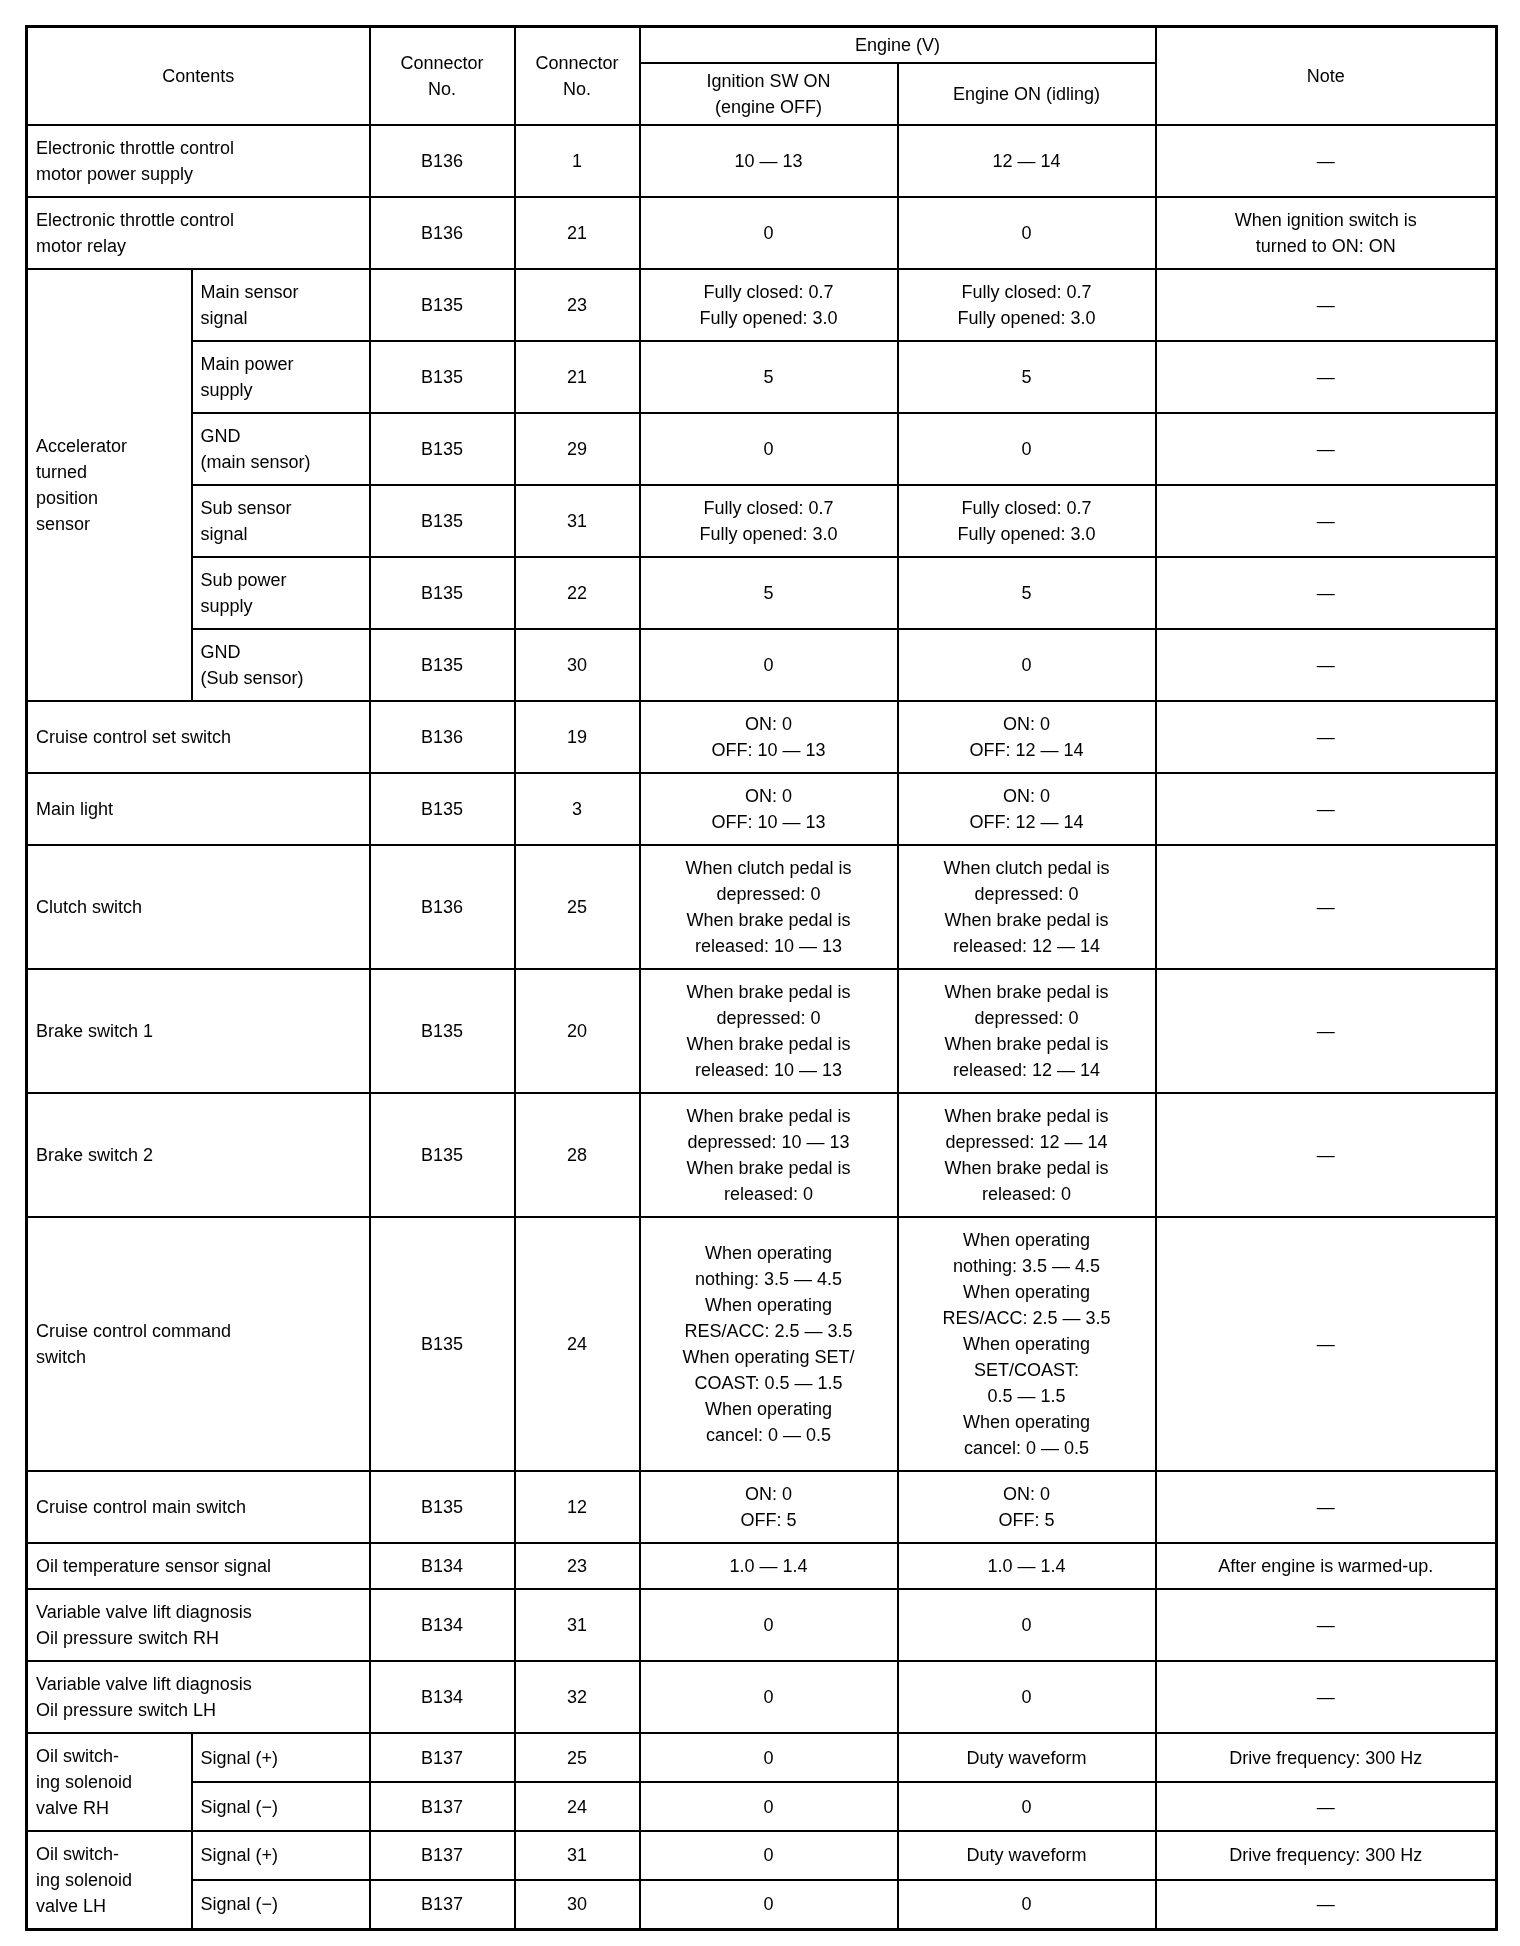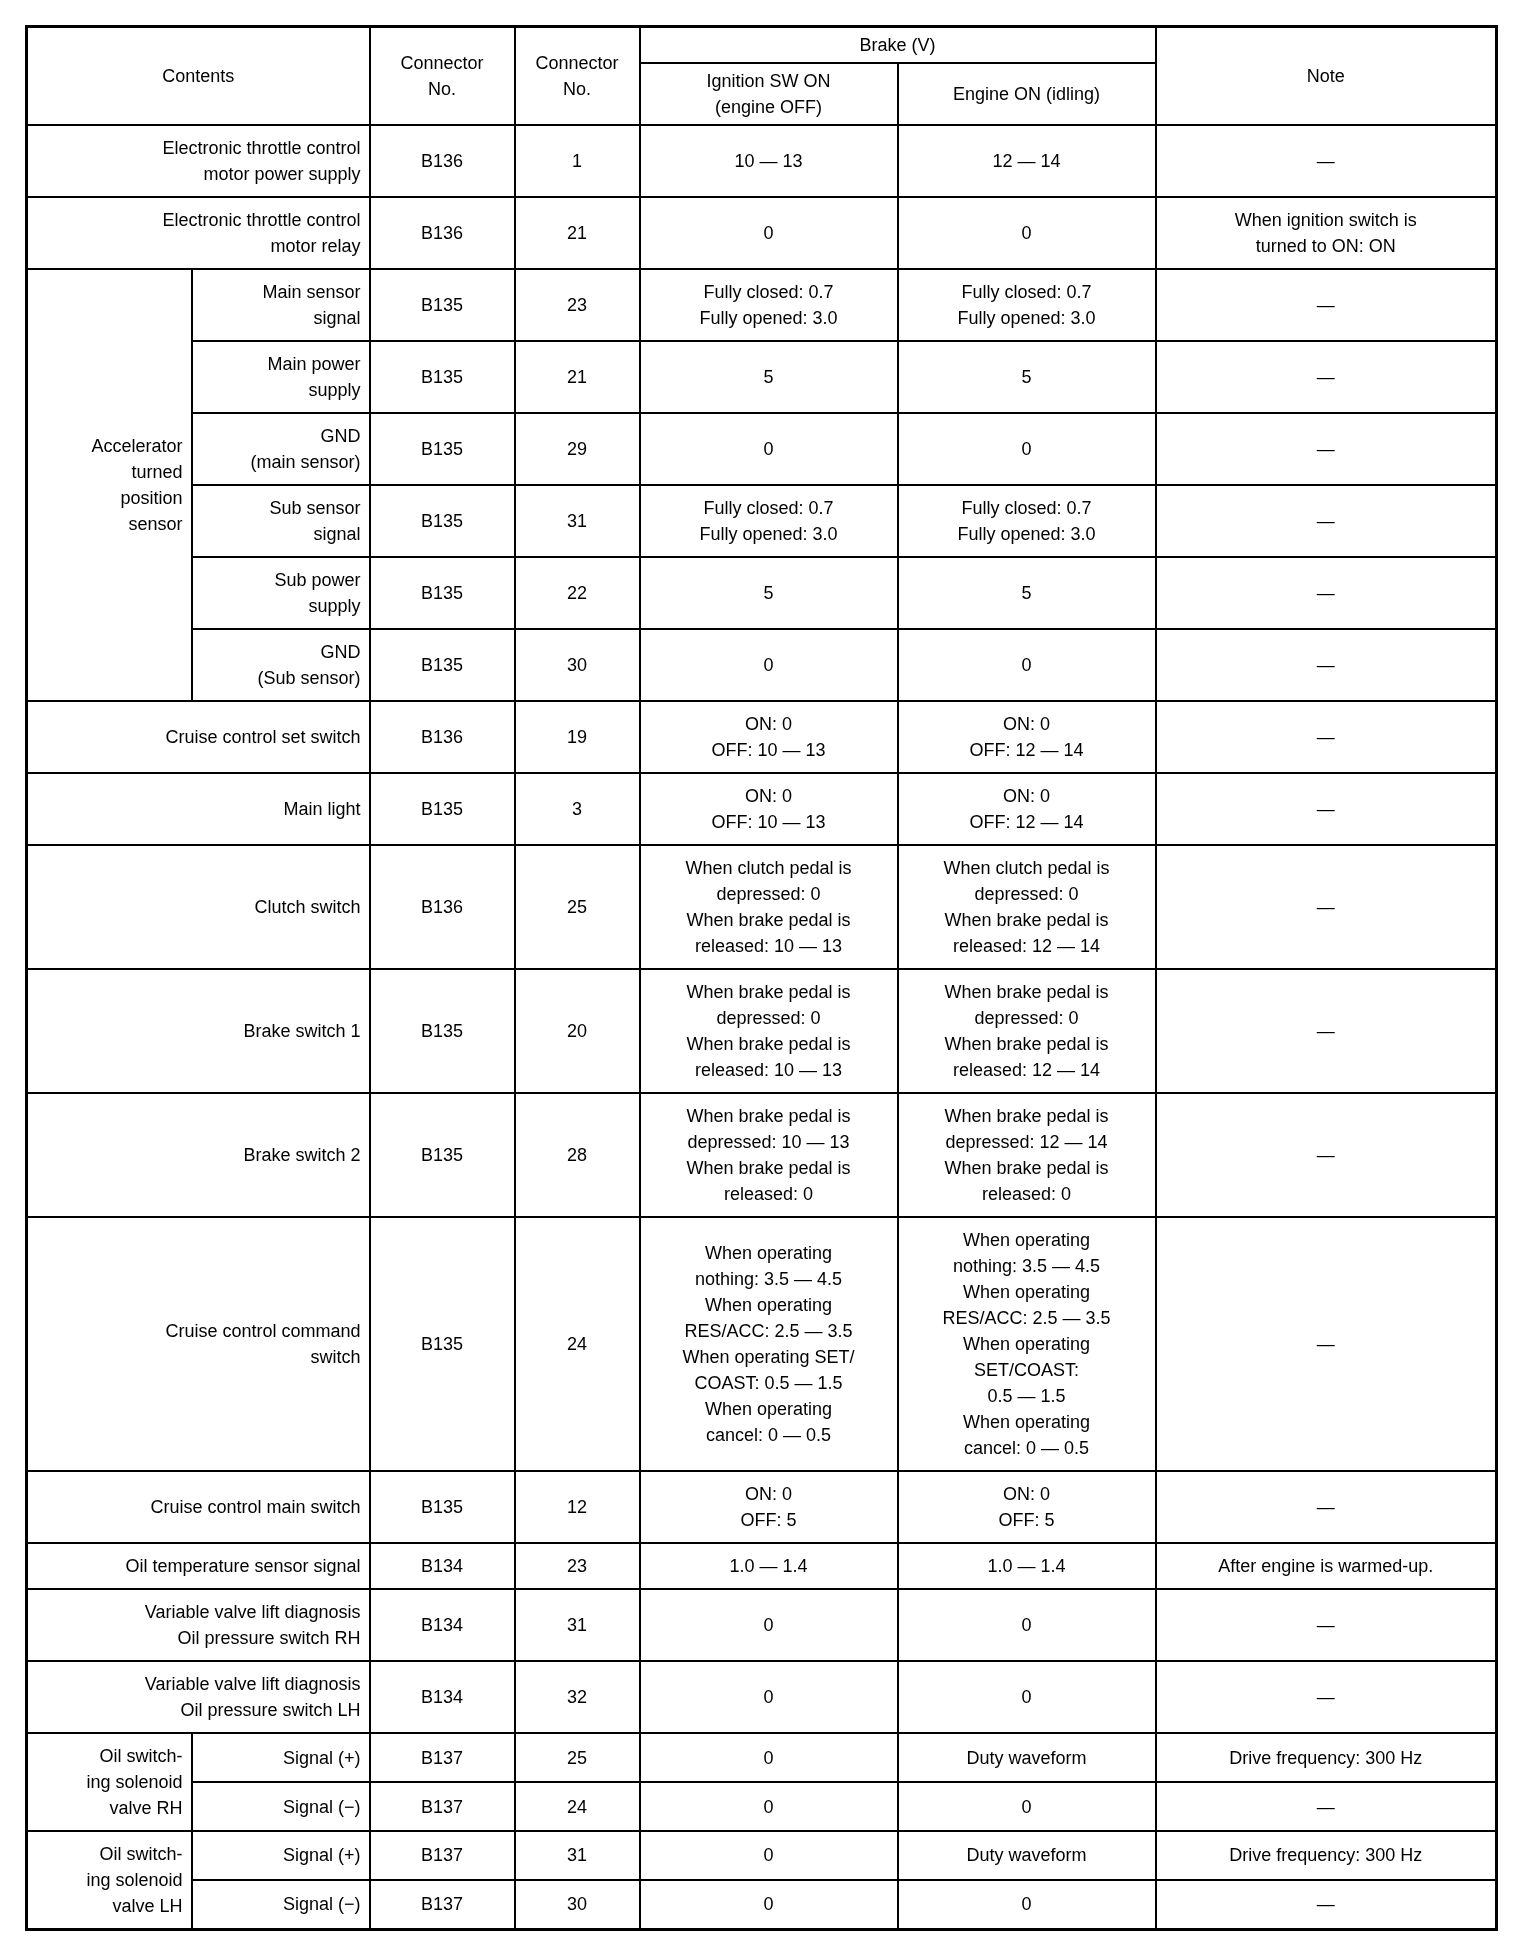--- a/index.html
+++ b/index.html
@@ -27,21 +27,21 @@
   table.pin-table th,
   table.pin-table td {
     border: 2px solid #000000;
     vertical-align: middle;
     padding: 9px 8px;
     white-space: pre-line;
     font-weight: normal;
     overflow: hidden;
   }
   .ac { text-align: center; }
-  .al { text-align: right; padding-left: 10px; }
+  .al { text-align: left; padding-left: 10px; }
   thead th { text-align: center; }
   thead th.signal-head { padding: 4px 8px; }
 </style>
 </head>
 <body>
 
 <div class="page">
   <table class="pin-table">
     <colgroup>
       <col style="width:165px">
@@ -52,21 +52,21 @@
       <col style="width:258px">
       <col style="width:341px">
     </colgroup>
     <thead>
       <tr>
         <th colspan="2" rowspan="2">Contents</th>
         <th rowspan="2">Connector
 No.</th>
         <th rowspan="2">Connector
 No.</th>
-        <th colspan="2" class="signal-head">Brake (V)</th>
+        <th colspan="2" class="signal-head">Engine (V)</th>
         <th rowspan="2">Note</th>
       </tr>
       <tr>
         <th class="signal-head">Ignition SW ON
 (engine OFF)</th>
         <th class="signal-head">Engine ON (idling)</th>
       </tr>
     </thead>
     <tbody>
         <tr>

